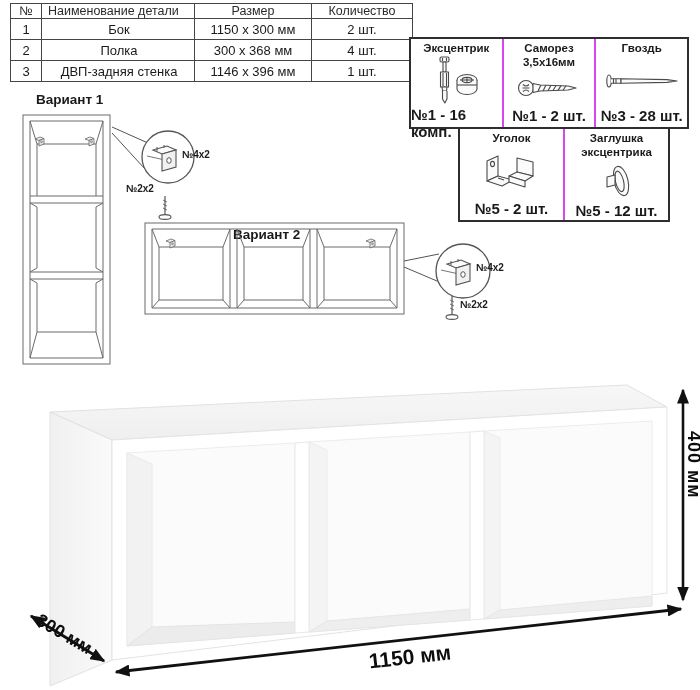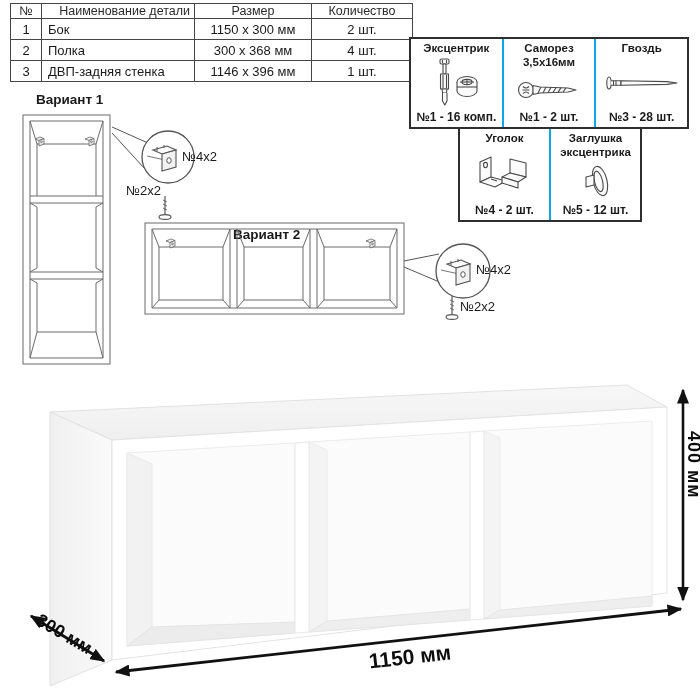--- a/index.html
+++ b/index.html
@@ -4,52 +4,52 @@
 <style>
   html,body{margin:0;padding:0;background:#fff;}
   #sheet{position:relative;width:700px;height:690px;background:#fff;overflow:hidden;
          font-family:"Liberation Sans",sans-serif;color:#1a1a1a;}
   
   #parts-table{position:absolute;left:10px;top:3px;border-collapse:collapse;}
   #parts-table td{border:1px solid #454545;font-size:13px;padding:0 4px;height:20px;
                   text-align:center;white-space:nowrap;}
   #parts-table tr.hdr td{height:14px;font-size:12.5px;color:#2a2a2a;}
   #parts-table td.c-num{width:22px;}
-  #parts-table td.c-name{width:142px;text-align:left;padding-left:6px;}
+  #parts-table td.c-name{width:142px;text-align:center;padding-left:6px;}
   #parts-table td.c-size{width:108px;}
   #parts-table td.c-qty{width:92px;}
   
   .hwrow{position:absolute;border:2px solid #2e2e2e;display:flex;background:#fff;box-sizing:border-box;}
   .hwcell{flex:1;display:flex;flex-direction:column;align-items:center;box-sizing:border-box;}
-  .hwcell + .hwcell{border-left:2px solid #0ea5e9;}
+  .hwcell + .hwcell{border-left:2px solid #d946ef;}
   .hwtitle{font-weight:bold;font-size:11.5px;line-height:1.2;text-align:center;margin-top:3px;}
   .hwicon{flex:1;display:flex;align-items:center;justify-content:center;}
-  .hwcount{font-weight:bold;font-size:12px;margin-bottom:3px;}
+  .hwcount{font-weight:bold;font-size:15px;margin-bottom:3px;}
   
   .vtitle{position:absolute;font-weight:bold;font-size:13.5px;text-align:center;}
-  .callout-lbl{position:absolute;font-weight:normal;font-size:13px;}
+  .callout-lbl{position:absolute;font-weight:bold;font-size:10px;}
   
   .dim{position:absolute;font-weight:bold;color:#0d0d0d;}
   #dim-w{left:325px;top:645px;width:170px;text-align:center;font-size:21px;transform:rotate(-6.5deg);}
   #dim-d{left:11px;top:624px;width:106px;text-align:center;font-size:18px;transform:rotate(30.5deg);}
   #dim-h{left:683px;top:431px;font-size:18px;writing-mode:vertical-rl;letter-spacing:1px;}
   svg{position:absolute;display:block;}
   .ln{stroke:#6b6b6b;stroke-width:1;fill:none;}
   .ico{stroke:#4a4a4a;stroke-width:1.1;fill:#fbfbfb;stroke-linejoin:round;}
 </style>
 </head>
 <body>
 
 <div id="sheet">
 
   <table id="parts-table">
     <tbody>
         <tr class="hdr">
       <td class="c-num">№</td>
-      <td class="c-name" style="text-align:right;">Наименование детали</td>
+      <td class="c-name" style="text-align:left;">Наименование детали</td>
       <td class="c-size">Размер</td>
       <td class="c-qty">Количество</td>
     </tr>
     <tr>
       <td class="c-num">1</td>
       <td class="c-name">Бок</td>
       <td class="c-size">1150 x 300 мм</td>
       <td class="c-qty">2 шт.</td>
     </tr>
     <tr>
@@ -114,35 +114,35 @@
           <path class="ico" d="M7 7.8 h10 v4.4 h-10" fill="#fff"></path>
           <line class="ico" x1="9.5" y1="7.8" x2="9.5" y2="12.2" stroke-width="0.8"></line>
           <line class="ico" x1="12" y1="7.8" x2="12" y2="12.2" stroke-width="0.8"></line>
           <path class="ico" d="M17 7.8 L63 8.6 L73 10 L63 11.4 L17 12.2 z" fill="#fff"></path>
         </svg>
       </div>
       <div class="hwcount">№3 - 28 шт.</div>
     </div>
   </div>
 
-  <div class="hwrow" style="left:458px;top:127px;width:184px;height:95px;">
+  <div class="hwrow" style="left:458px;top:127px;width:212px;height:95px;">
     <div class="hwcell">
       <div class="hwtitle"><span>Уголок</span><br><span></span></div>
       <div class="hwicon">
         <svg width="58" height="44" viewBox="0 0 58 44" style="position:static">
           <polygon class="ico" points="4,10 15,5 15,25 4,30" fill="#f6f6f6"></polygon>
           <ellipse class="ico" cx="9.5" cy="13" rx="2" ry="2.6" fill="#fff"></ellipse>
           <polygon class="ico" points="4,30 15,25 30,29 19,35" fill="#fcfcfc"></polygon>
           <polygon class="ico" points="34,7 50,11 50,25 34,21" fill="#f1f1f1"></polygon>
           <polygon class="ico" points="26,25 34,21 50,25 42,30" fill="#fafafa"></polygon>
           <polygon class="ico" points="26,25 42,30 42,36 26,31" fill="#ededed"></polygon>
           <path class="ico" d="M15 27 l6 2" fill="none" stroke-width="0.9"></path>
         </svg>
       </div>
-      <div class="hwcount">№4 - 2 шт.</div>
+      <div class="hwcount">№5 - 2 шт.</div>
     </div>
     <div class="hwcell">
       <div class="hwtitle"><span>Заглушка</span><br><span>эксцентрика</span></div>
       <div class="hwicon">
         <svg width="44" height="42" viewBox="0 0 44 42" style="position:static">
           <g transform="rotate(-14 26 21)">
             <ellipse class="ico" cx="26" cy="21" rx="7" ry="15" fill="#f6f6f6"></ellipse>
             <ellipse class="ico" cx="24.5" cy="21" rx="4" ry="10.5" fill="#fdfdfd" stroke-width="0.8"></ellipse>
           </g>
           <polygon class="ico" points="12,17 20,15 20,25 12,27" fill="#eeeeee"></polygon>

